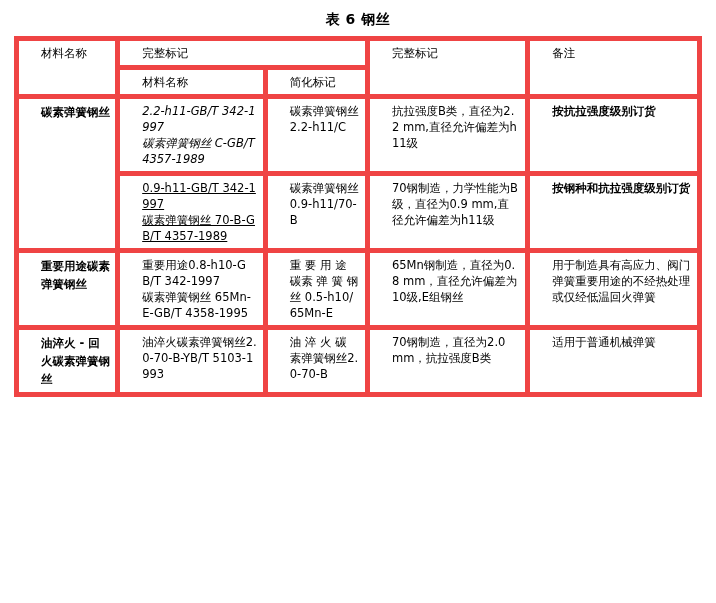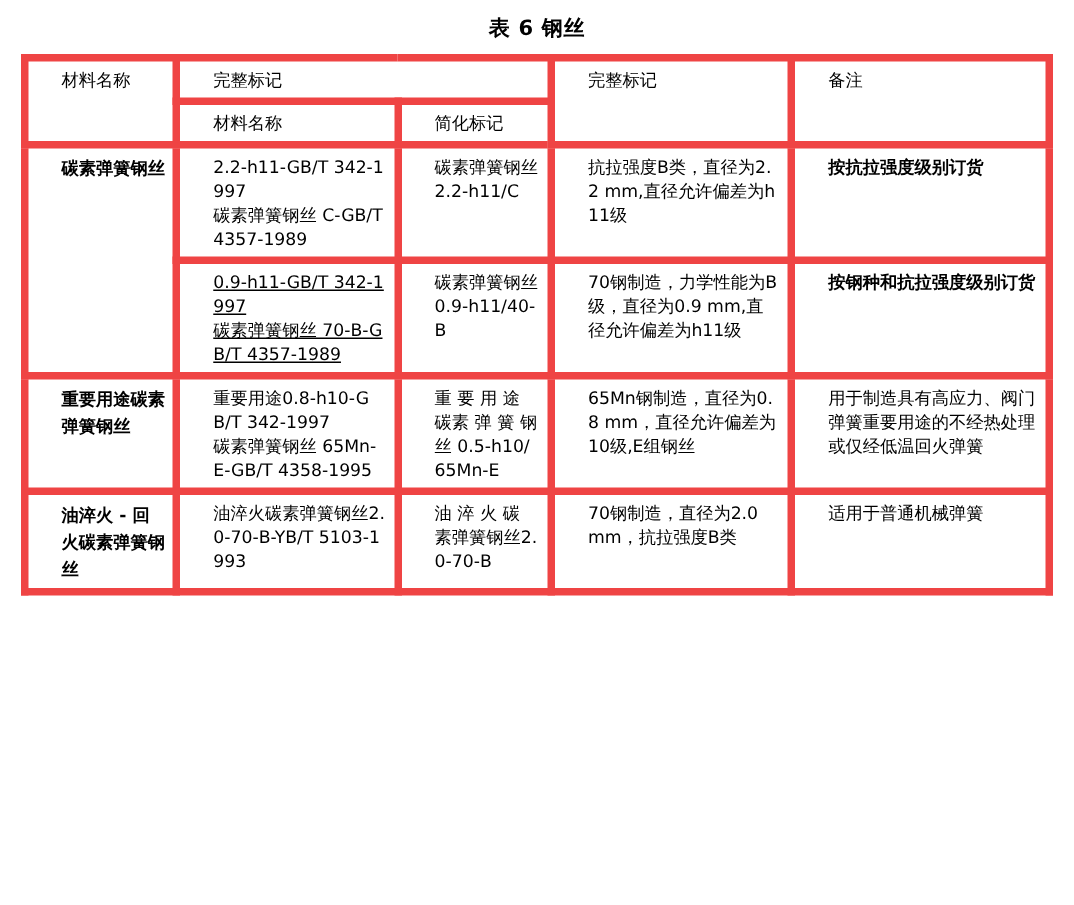--- a/index.html
+++ b/index.html
@@ -86,31 +86,31 @@
         <td rowspan="2" class="cell-mid hdr-cell">完整标记</td>
         <td rowspan="2" class="cell-mid hdr-cell">备注</td>
       </tr>
       <tr class="hdr subhdr">
         <td class="hdr-cell">材料名称</td>
         <td class="hdr-cell">简化标记</td>
       </tr>
 
       <tr>
         <td rowspan="2" class="cell-mid material">碳素弹簧钢丝</td>
-        <td style="white-space: pre-line;">2.2-h11-GB/T  342-1997
+        <td style="white-space: pre-line; font-style: italic;">2.2-h11-GB/T  342-1997
 碳素弹簧钢丝 C-GB/T  4357-1989</td>
         <td class="cell-mid">碳素弹簧钢丝  2.2-h11/C</td>
         <td class="cell-mid">抗拉强度B类，直径为2.2 mm,直径允许偏差为h11级</td>
         <td class="cell-mid bold">按抗拉强度级别订货</td>
       </tr>
 
       <tr>
         <td style="white-space: pre-line; text-decoration: underline;"> 0.9-h11-GB/T  342-1997
 碳素弹簧钢丝 70-B-GB/T  4357-1989</td>
-        <td class="cell-mid">碳素弹簧钢丝  0.9-h11/40-B</td>
+        <td class="cell-mid">碳素弹簧钢丝  0.9-h11/70-B</td>
         <td>70钢制造，力学性能为B级，直径为0.9 mm,直径允许偏差为h11级</td>
         <td class="bold">按钢种和抗拉强度级别订货</td>
       </tr>
 
       <tr>
         <td class="cell-mid material">重要用途碳素弹簧钢丝</td>
         <td class="cell-mid" style="white-space: pre-line;">重要用途0.8-h10-GB/T 342-1997
 碳素弹簧钢丝    65Mn-E-GB/T  4358-1995</td>
         <td class="cell-mid">重 要 用 途 碳素 弹 簧 钢 丝 0.5-h10/65Mn-E</td>
         <td class="cell-mid">65Mn钢制造，直径为0.8 mm，直径允许偏差为10级,E组钢丝</td>

